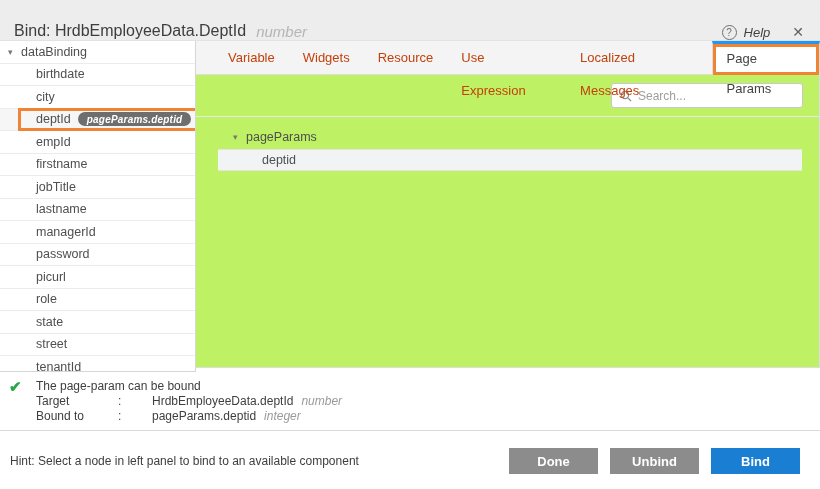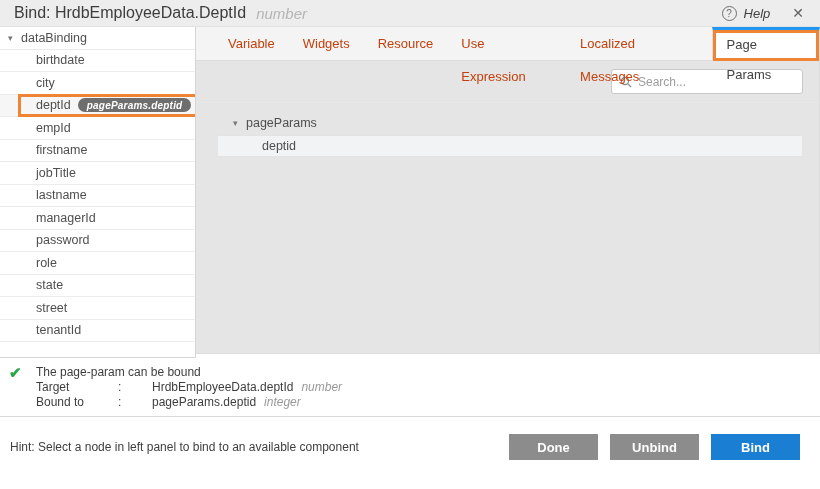--- a/index.html
+++ b/index.html
@@ -4,21 +4,21 @@
 <style>
   :root{
     --orange:#ee8434; --tab-blue:#2196f3; --btn-blue:#1a7fd3; --btn-gray:#8c8c8c;
     --green:#28a745; --badge:#6e6e6e; --header-bg:#ededed; --tabbar-bg:#f4f4f4;
   }
   *{box-sizing:border-box; margin:0; padding:0;}
   html,body{width:820px;height:489px;overflow:hidden;}
   body{font-family:"Liberation Sans", sans-serif; background:#fff; color:#4f4f4f;}
 
   
-  .header{height:27px; background:var(--header-bg); display:flex; align-items:center; padding:0 16px 0 14px; border-bottom:1px solid #e2e2e2;}
+  .header{height:41px; background:var(--header-bg); display:flex; align-items:flex-end; padding:0 16px 0 14px; border-bottom:1px solid #e2e2e2;}
   .title{font-size:16px; color:#3d3d3d;}
   .title-type{font-size:15px; font-style:italic; color:#b5b5b5; margin-left:10px;}
   .header-right{margin-left:auto; display:flex; align-items:center;}
   .help-icon{width:15px;height:15px;border:1.3px solid #6f6f6f;border-radius:50%;color:#6f6f6f;
     font-size:10px;line-height:13px;text-align:center;margin-right:7px;}
   .help-label{font-size:13px;color:#424242;margin-right:22px;font-style:italic;}
   .close-icon{font-size:14px;color:#5f5f5f;cursor:pointer;}
 
   
   .main{display:flex; height:331px;}
@@ -31,21 +31,21 @@
   .annot-box{display:inline-flex; align-items:center; gap:7px; border:3px solid var(--orange); height:23px; margin-left:-18px; padding:0 7px 0 15px; background:transparent;}
   .badge{background:var(--badge); color:#fff; font-size:10px; font-style:italic; font-weight:bold; border-radius:9px; padding:1.5px 9px; letter-spacing:.2px; white-space:nowrap;}
 
   
   .right-panel{flex:1; display:flex; flex-direction:column;}
   .tab-bar{height:34px; background:var(--tabbar-bg); border-bottom:1px solid #ddd; display:flex; padding-left:18px; flex:none;}
   .tab{font-size:13px; color:#c2410c; padding:0 14px; line-height:33px; cursor:pointer; position:relative;}
   .tab.active{background:#fff; color:#424242; border-left:1px solid #ddd; border-right:1px solid #ddd;
     border-top:3px solid var(--tab-blue); line-height:30px; margin-bottom:-1px;}
   .tab.active::after{content:""; position:absolute; inset:0; border:3px solid var(--orange); pointer-events:none;}
-  .content-box{height:293px; border-right:1px solid #ddd; border-bottom:1px solid #ddd; background:#e5e5e5;}
+  .content-box{height:293px; border-right:1px solid #ddd; border-bottom:1px solid #ddd; background:#bef264;}
   .search-row{height:42px; border-bottom:1px solid #e8e8e8; display:flex; justify-content:flex-end; align-items:center; padding-right:16px;}
   .search-box{width:192px; height:25px; border:1px solid #c9c9c9; border-radius:3px; display:flex; align-items:center; padding:0 8px; background:#fff;}
   .search-box svg{flex:none; margin-right:6px;}
   .search-box input{border:none; outline:none; font-size:12px; color:#555; width:100%; font-family:"Liberation Sans",sans-serif;}
   .search-box input::placeholder{color:#9e9e9e;}
   .rp-tree{padding-top:9px;}
   .rp-root{height:21px; display:flex; align-items:center; padding-left:37px; font-size:12.5px; color:#4f4f4f; cursor:pointer;}
   .rp-child{height:22px; margin:2px 17px 0 22px; background:#f1f3f4; border-top:1px solid #e3e3e3; border-bottom:1px solid #e3e3e3; display:flex; align-items:center; padding-left:44px; font-size:12.5px; color:#4f4f4f; cursor:pointer;}
 
   
@@ -106,20 +106,23 @@
           <span>jobTitle</span>
         </div>
         <div class="tree-row child">
           <span>lastname</span>
         </div>
         <div class="tree-row child">
           <span>managerId</span>
         </div>
         <div class="tree-row child">
           <span>password</span>
+        </div>
+        <div class="tree-row child">
+          <span>picurl</span>
         </div>
         <div class="tree-row child">
           <span>role</span>
         </div>
         <div class="tree-row child">
           <span>state</span>
         </div>
         <div class="tree-row child">
           <span>street</span>
         </div>

